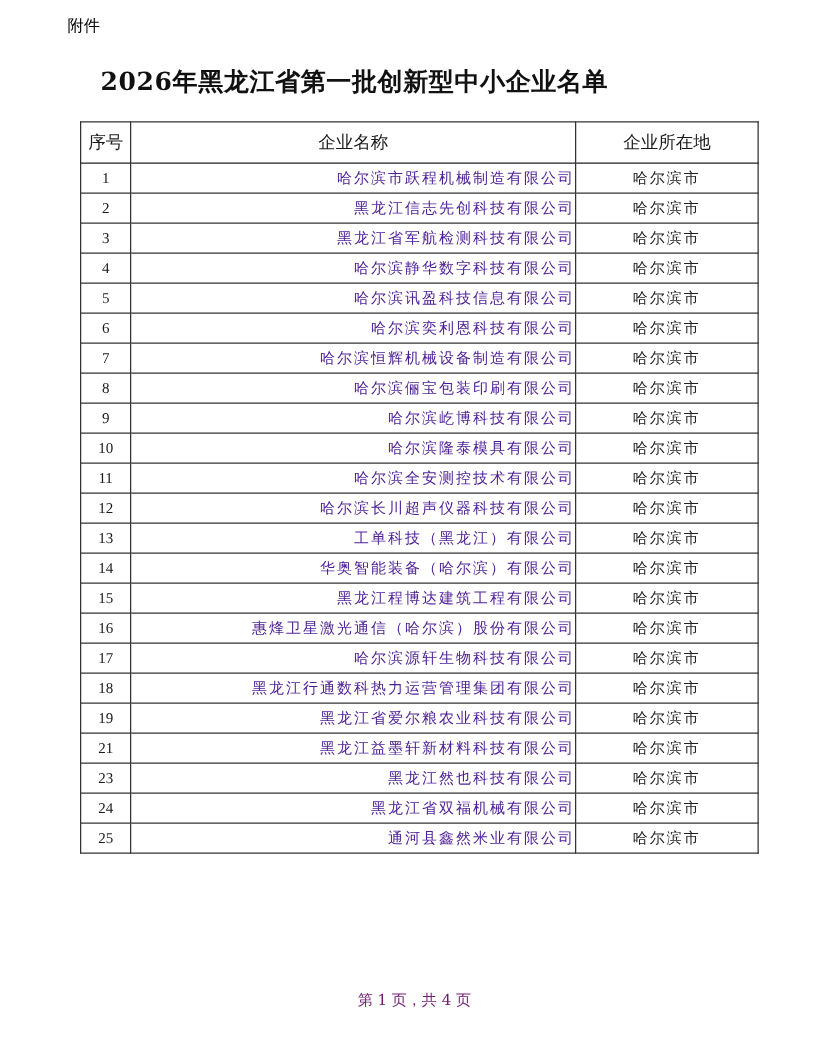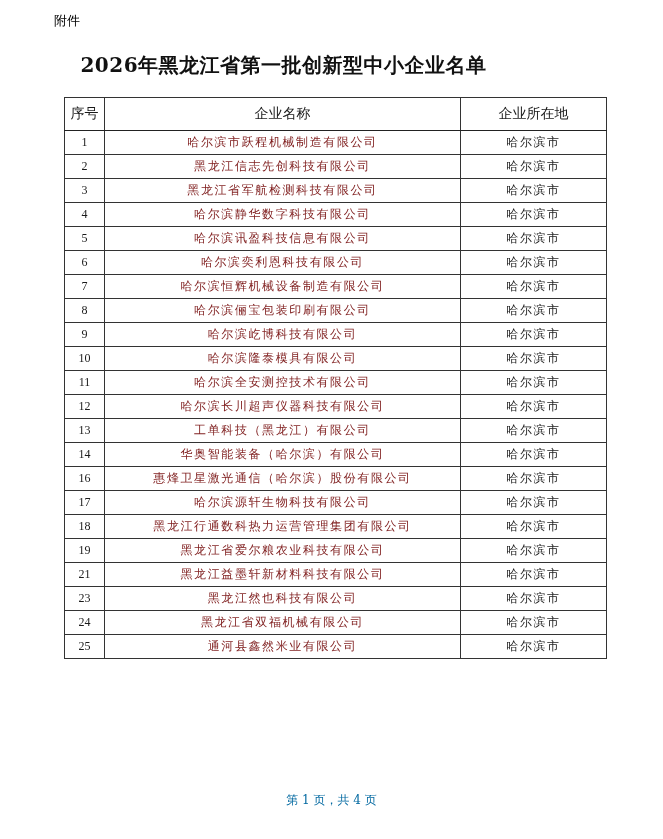--- a/index.html
+++ b/index.html
@@ -29,27 +29,27 @@
   }
   table.list th {
     height: 32px; font-weight: normal; font-size: 14px;
     font-family: "DejaVu Sans", "Liberation Sans", sans-serif; text-align: center;
     border-bottom: 1.5px solid #222;
   }
   col.c-no { width: 40px; }
   col.c-name { width: 356px; }
   col.c-loc { width: 146px; }
   td.no { text-align: center; font-size: 12px; font-family: "Liberation Serif", "DejaVu Serif", serif; }
-  td.name { text-align: center; padding-left: 4px; font-size: 12px; letter-spacing: 1.6px;
-    font-family: "DejaVu Sans", "Liberation Sans", sans-serif; color: #7f1d1d; }
+  td.name { text-align: right; padding-left: 4px; font-size: 12px; letter-spacing: 1.6px;
+    font-family: "DejaVu Sans", "Liberation Sans", sans-serif; color: #4c1d95; }
   td.loc { text-align: center; font-size: 12px; letter-spacing: 1.6px;
     font-family: "DejaVu Sans", "Liberation Sans", sans-serif; color: #222; }
   .footer {
     position: absolute; left: 0; width: 663px; top: 792px; text-align: center;
-    font-size: 12px; color: #0369a1;
+    font-size: 12px; color: #701a75;
     font-family: "DejaVu Serif", "Liberation Serif", serif;
   }
 </style>
 </head>
 <body>
 
 <div class="attachment">附件</div>
 <div class="title">2026年黑龙江省第一批创新型中小企业名单</div>
 
 <table class="list">
@@ -130,20 +130,25 @@
         <td class="no">13</td>
         <td class="name">工单科技（黑龙江）有限公司</td>
         <td class="loc">哈尔滨市</td>
       </tr>
       <tr>
         <td class="no">14</td>
         <td class="name">华奥智能装备（哈尔滨）有限公司</td>
         <td class="loc">哈尔滨市</td>
       </tr>
       <tr>
+        <td class="no">15</td>
+        <td class="name">黑龙江程博达建筑工程有限公司</td>
+        <td class="loc">哈尔滨市</td>
+      </tr>
+      <tr>
         <td class="no">16</td>
         <td class="name">惠烽卫星激光通信（哈尔滨）股份有限公司</td>
         <td class="loc">哈尔滨市</td>
       </tr>
       <tr>
         <td class="no">17</td>
         <td class="name">哈尔滨源轩生物科技有限公司</td>
         <td class="loc">哈尔滨市</td>
       </tr>
       <tr>

